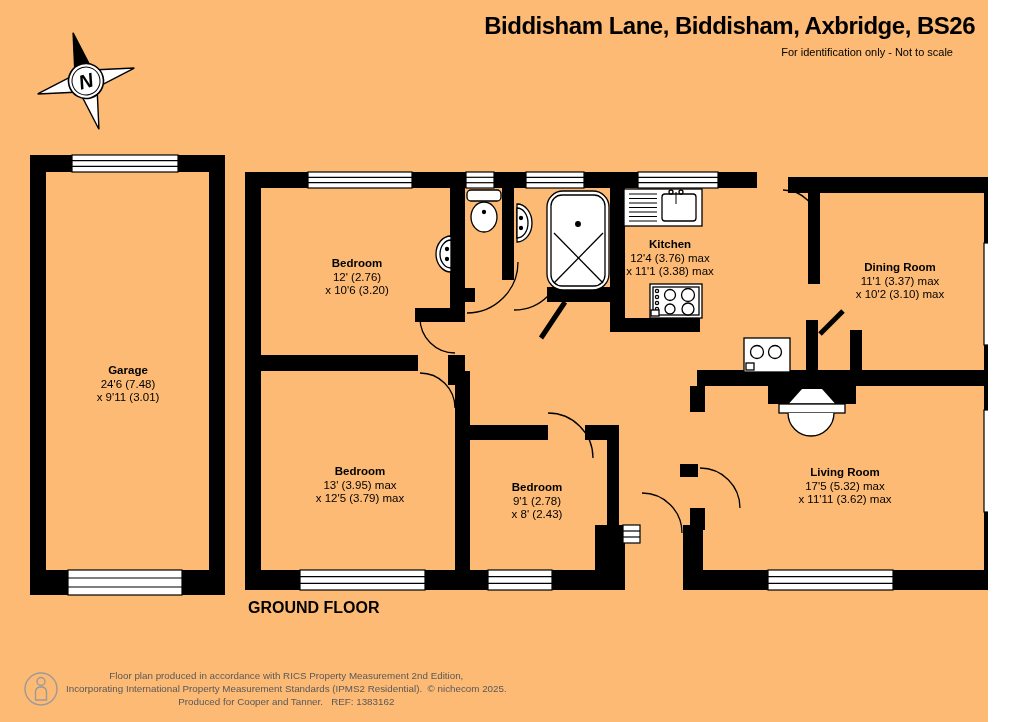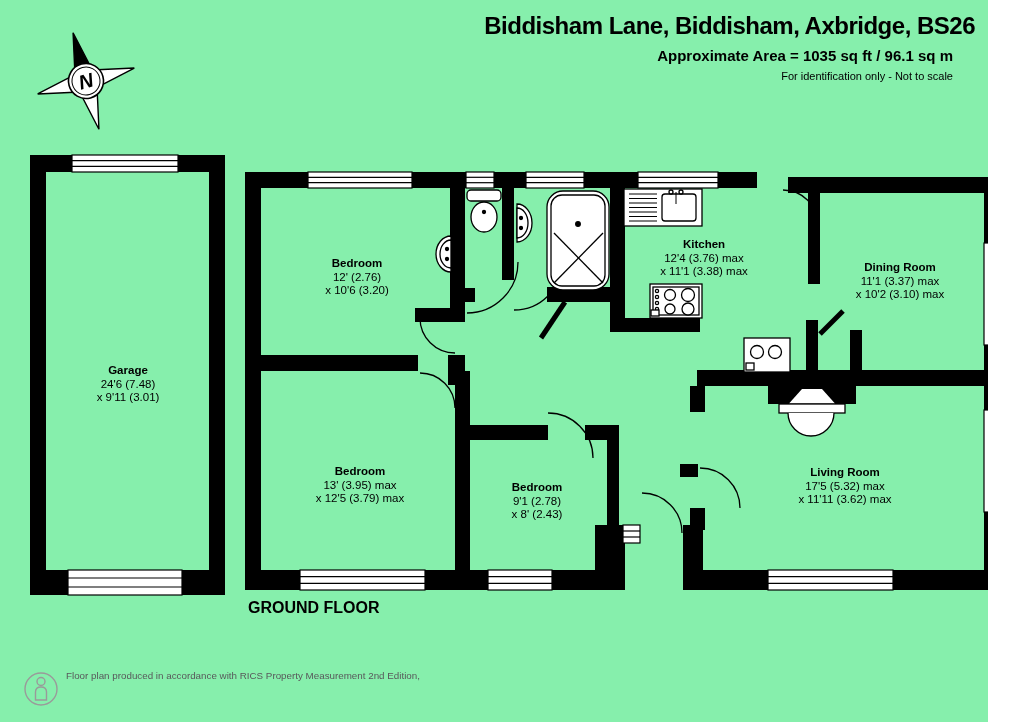--- a/index.html
+++ b/index.html
@@ -1,16 +1,16 @@
 <!DOCTYPE html>
 <html><head>
 <meta charset="utf-8">
 <style>
   html,body{margin:0;padding:0;background:#ffffff;}
-  #canvas{position:relative;width:988px;height:722px;background:#86efac;overflow:hidden;
+  #canvas{position:relative;width:988px;height:722px;background:#fdba74;overflow:hidden;
           font-family:"Liberation Sans", sans-serif;color:#000;}
   svg{position:absolute;left:0;top:0;}
   .hdr{position:absolute;top:12px;right:13px;text-align:right;}
   .hdr-title{font-size:24px;font-weight:bold;letter-spacing:-0.5px;}
   .hdr-areas{margin-top:6px;margin-right:22px;}
   .hdr-area{font-size:15px;font-weight:bold;line-height:19.5px;}
   .hdr-disc{font-size:11px;margin-top:4px;margin-right:22px;color:#000;}
   .room-label{position:absolute;transform:translate(-50%,-50%);text-align:center;
               font-size:11.5px;line-height:13.5px;white-space:nowrap;}
   .room-label .rname{font-weight:bold;display:block;}
@@ -20,21 +20,20 @@
   .footer-line{white-space:pre-wrap;}
 </style>
 </head>
 <body>
 
 <div id="canvas">
 
   <div class="hdr">
     <div class="hdr-title">Biddisham Lane, Biddisham, Axbridge, BS26</div>
     <div class="hdr-areas">
-      <div class="hdr-area">Approximate Area = 1035 sq ft / 96.1 sq m</div>
     </div>
     <div class="hdr-disc">For identification only - Not to scale</div>
   </div>
 
   <svg width="1024" height="722" viewBox="0 0 1024 722">
 
     <g transform="translate(86,81) rotate(-15)">
       <path d="M0,-50 L9,-9 L50,0 L9,9 L0,50 L-9,9 L-50,0 L-9,-9 Z" fill="#ffffff" stroke="#000" stroke-width="1.4"></path>
       <path d="M0,-50 L9,-9 L-9,-9 Z" fill="#000"></path>
       <circle cx="0" cy="0" r="17.5" fill="#ffffff" stroke="#000" stroke-width="1.6"></circle>
@@ -224,21 +223,21 @@
   <div class="room-label" style="left:128px;top:384px;">
     <span class="rname">Garage</span>
       <span>24'6 (7.48)</span>
       <span>x 9'11 (3.01)</span>
   </div>
   <div class="room-label" style="left:357px;top:277px;">
     <span class="rname">Bedroom</span>
       <span>12' (2.76)</span>
       <span>x 10'6 (3.20)</span>
   </div>
-  <div class="room-label" style="left:704px;top:258px;">
+  <div class="room-label" style="left:670px;top:258px;">
     <span class="rname">Kitchen</span>
       <span>12'4 (3.76) max</span>
       <span>x 11'1 (3.38) max</span>
   </div>
   <div class="room-label" style="left:900px;top:281px;">
     <span class="rname">Dining Room</span>
       <span>11'1 (3.37) max</span>
       <span>x 10'2 (3.10) max</span>
   </div>
   <div class="room-label" style="left:360px;top:485px;">
@@ -259,15 +258,17 @@
 
   <div class="floor-label">GROUND FLOOR</div>
 
   <svg width="60" height="50" style="left:24px;top:666px;">
     <circle cx="17" cy="23" r="16" fill="none" stroke="#9a9a9a" stroke-width="1.4"></circle>
     <circle cx="17" cy="15.5" r="4" fill="none" stroke="#9a9a9a" stroke-width="1.4"></circle>
     <path d="M11.5,34 L11.5,26 Q11.5,21 17,21 Q22.5,21 22.5,26 L22.5,34 Z" fill="none" stroke="#9a9a9a" stroke-width="1.4"></path>
   </svg>
   <div class="footer">
     <div class="footer-line">Floor plan produced in accordance with RICS Property Measurement 2nd Edition,</div>
+    <div class="footer-line">Incorporating International Property Measurement Standards (IPMS2 Residential).  © nichecom 2025.</div>
+    <div class="footer-line">Produced for Cooper and Tanner.   REF: 1383162</div>
   </div>
 
 </div>
 
 </body></html>

